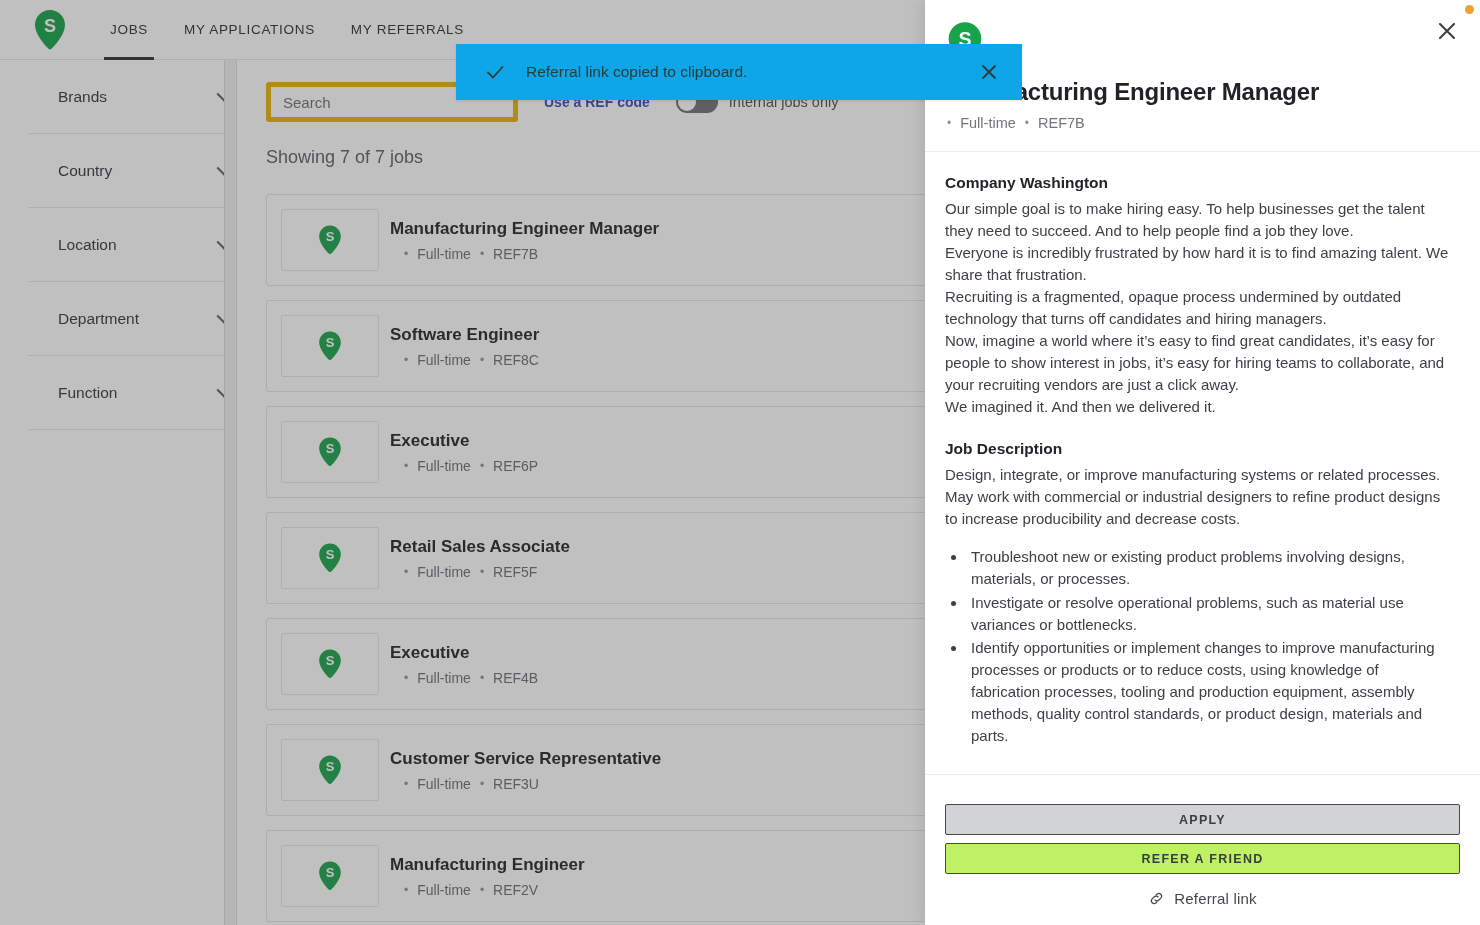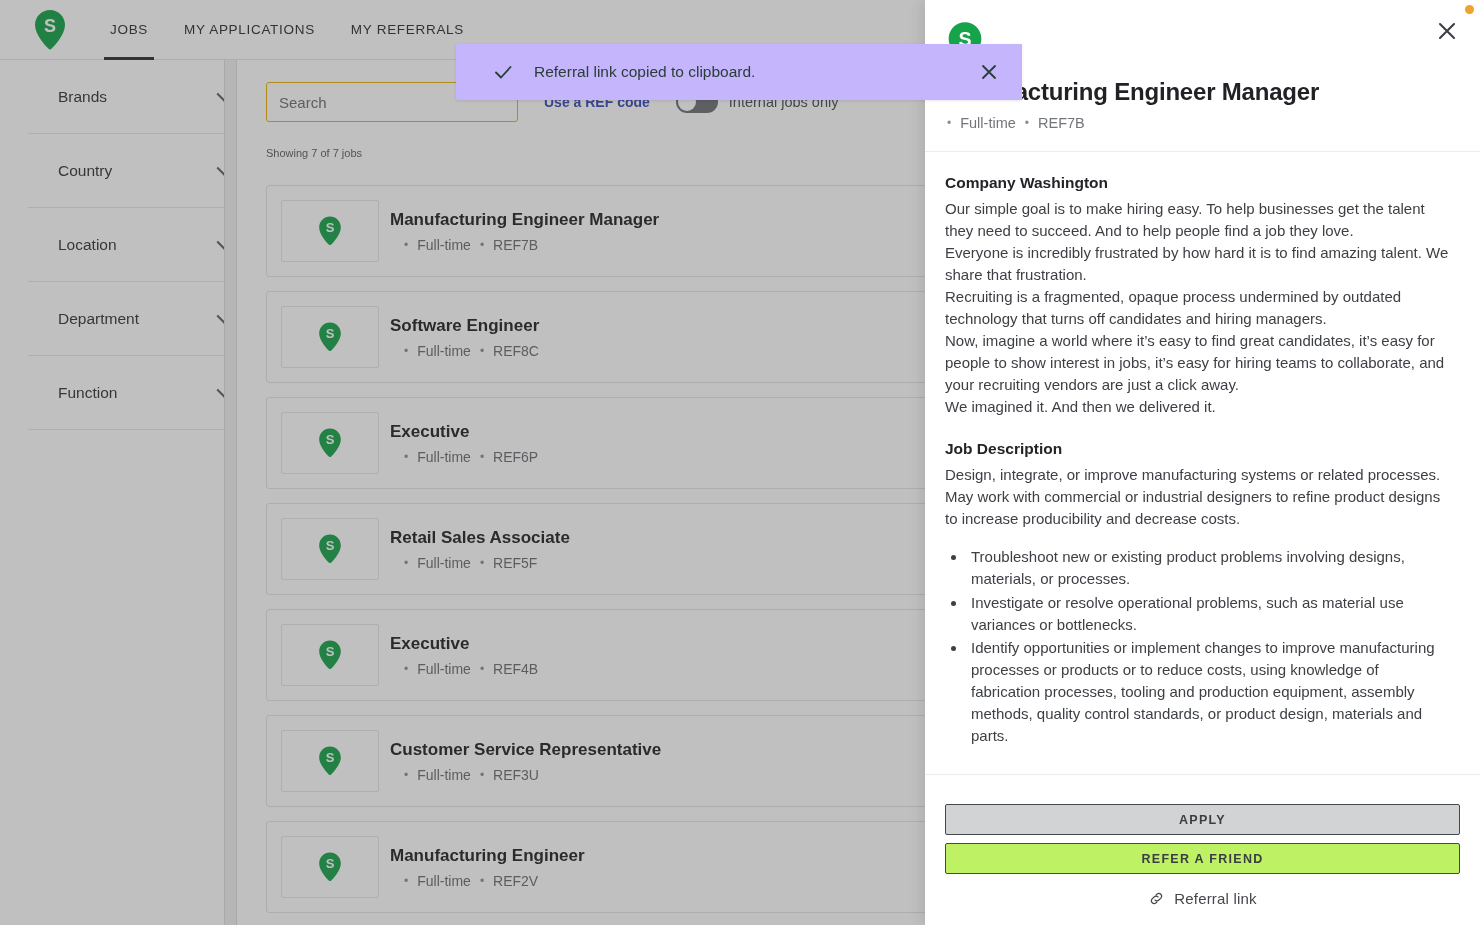--- a/index.html
+++ b/index.html
@@ -74,21 +74,21 @@
   
   .main {
     position: absolute; top: 60px; left: 237px; right: 0; bottom: 0;
     background: #ffffff;
     padding: 22px 30px 0 29px;
     overflow: hidden;
   }
   .search-bar-row { display: flex; align-items: center; gap: 26px; }
   .search-input {
     width: 252px; height: 40px;
-    border: 1px solid #eab308; border-radius: 3px;
+    border: 5px solid #eab308; border-radius: 3px;
     padding: 0 12px; font-size: 15px; color: #35383d;
     font-family: "Liberation Sans", sans-serif;
     background: #fff;
   }
   .search-input::placeholder { color: #6c6f75; }
   .ref-code-link {
     font-size: 14px; color: #3a4bb8; text-decoration: none; cursor: pointer;
     white-space: nowrap;
     font-weight: bold;
   }
@@ -99,21 +99,21 @@
   }
   .toggle .knob {
     position: absolute; top: 2px; left: 2px;
     width: 18px; height: 18px; border-radius: 50%;
     background: #ffffff;
   }
   .toggle-label { font-size: 14.5px; color: #4b4e53; white-space: nowrap; }
 
   .showing-count {
     margin-top: 25px;
-    font-size: 11px; color: #5d6065;
+    font-size: 18px; color: #5d6065;
   }
 
   .job-list { margin-top: 26px; }
   .job-card {
     border: 1px solid #e3e3e3; border-radius: 3px;
     background: #fff;
     height: 92px; margin-bottom: 14px;
     display: flex; align-items: center;
     padding: 0 20px 0 14px;
     cursor: pointer;
@@ -135,23 +135,23 @@
   .job-loc {
     display: flex; align-items: center; gap: 7px;
     font-size: 14.5px; color: #6b6e74; white-space: nowrap;
     flex: 0 0 auto;
   }
 
   
   .toast {
     position: absolute;
     left: 456px; top: 44px; width: 566px; height: 56px;
-    background: #c4b5fd;
+    background: #0ea5e9;
     display: flex; align-items: center;
-    padding: 0 22px 0 36px;
+    padding: 0 22px 0 28px;
     z-index: 70;
     box-shadow: 0 1px 3px rgba(0,0,0,0.10);
   }
   .toast-check { width: 22px; height: 22px; flex: 0 0 auto; }
   .toast-msg { flex: 1 1 auto; margin-left: 20px; font-size: 15.5px; color: #2a3d38; }
   .toast-close { width: 22px; height: 22px; cursor: pointer; flex: 0 0 auto; }
 
   
   .panel {
     position: absolute; top: 0; right: 0; width: 555px; height: 925px;

